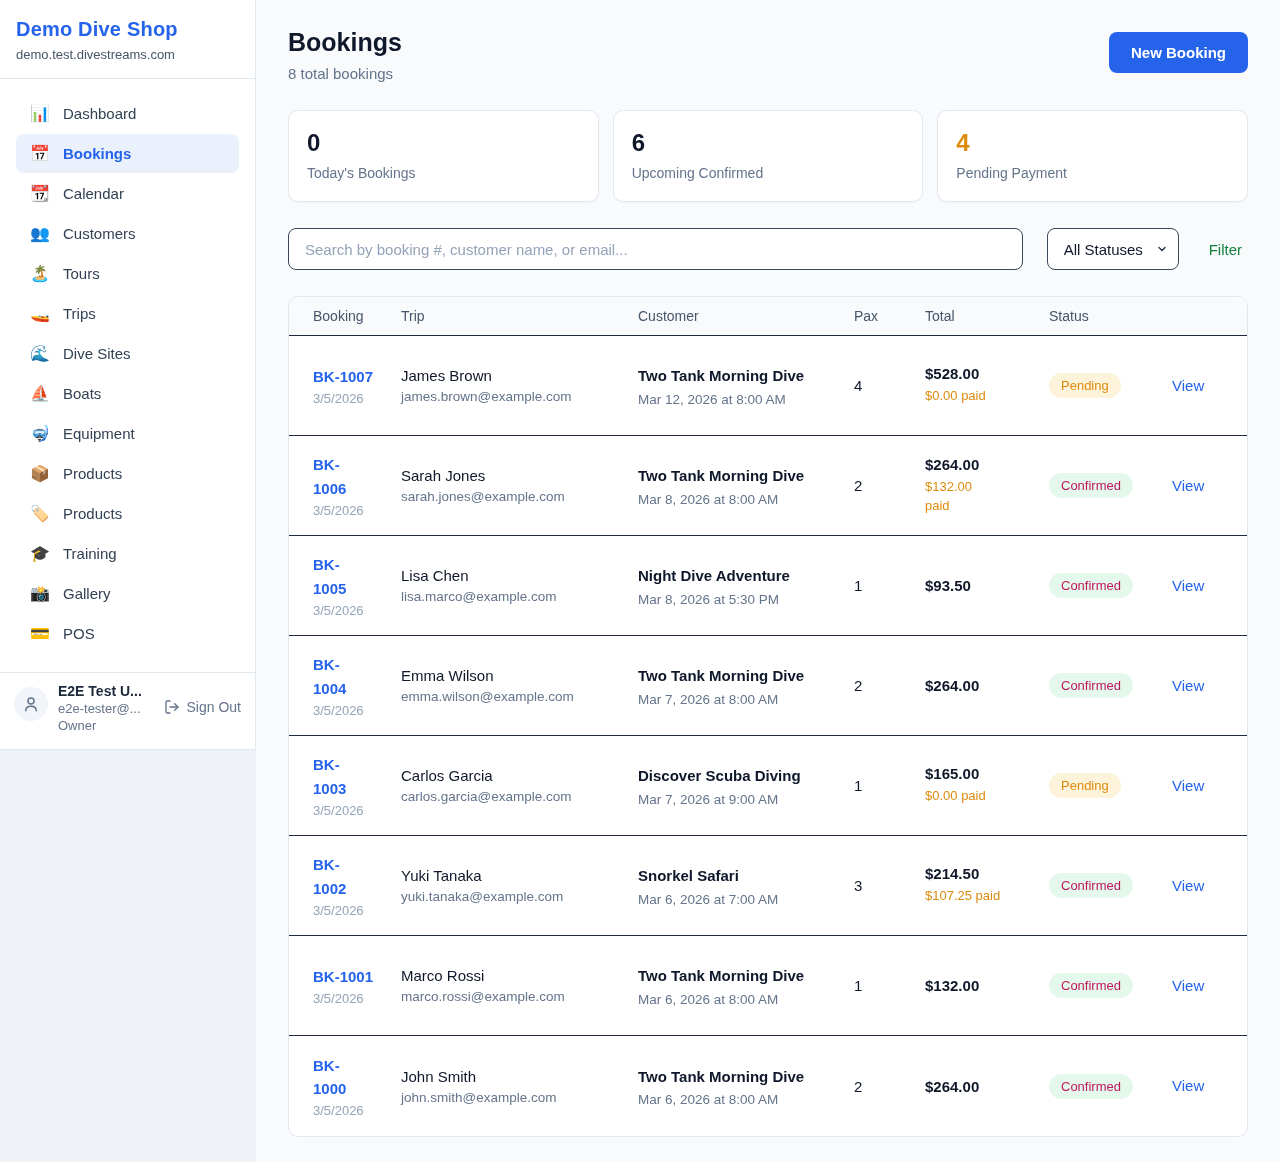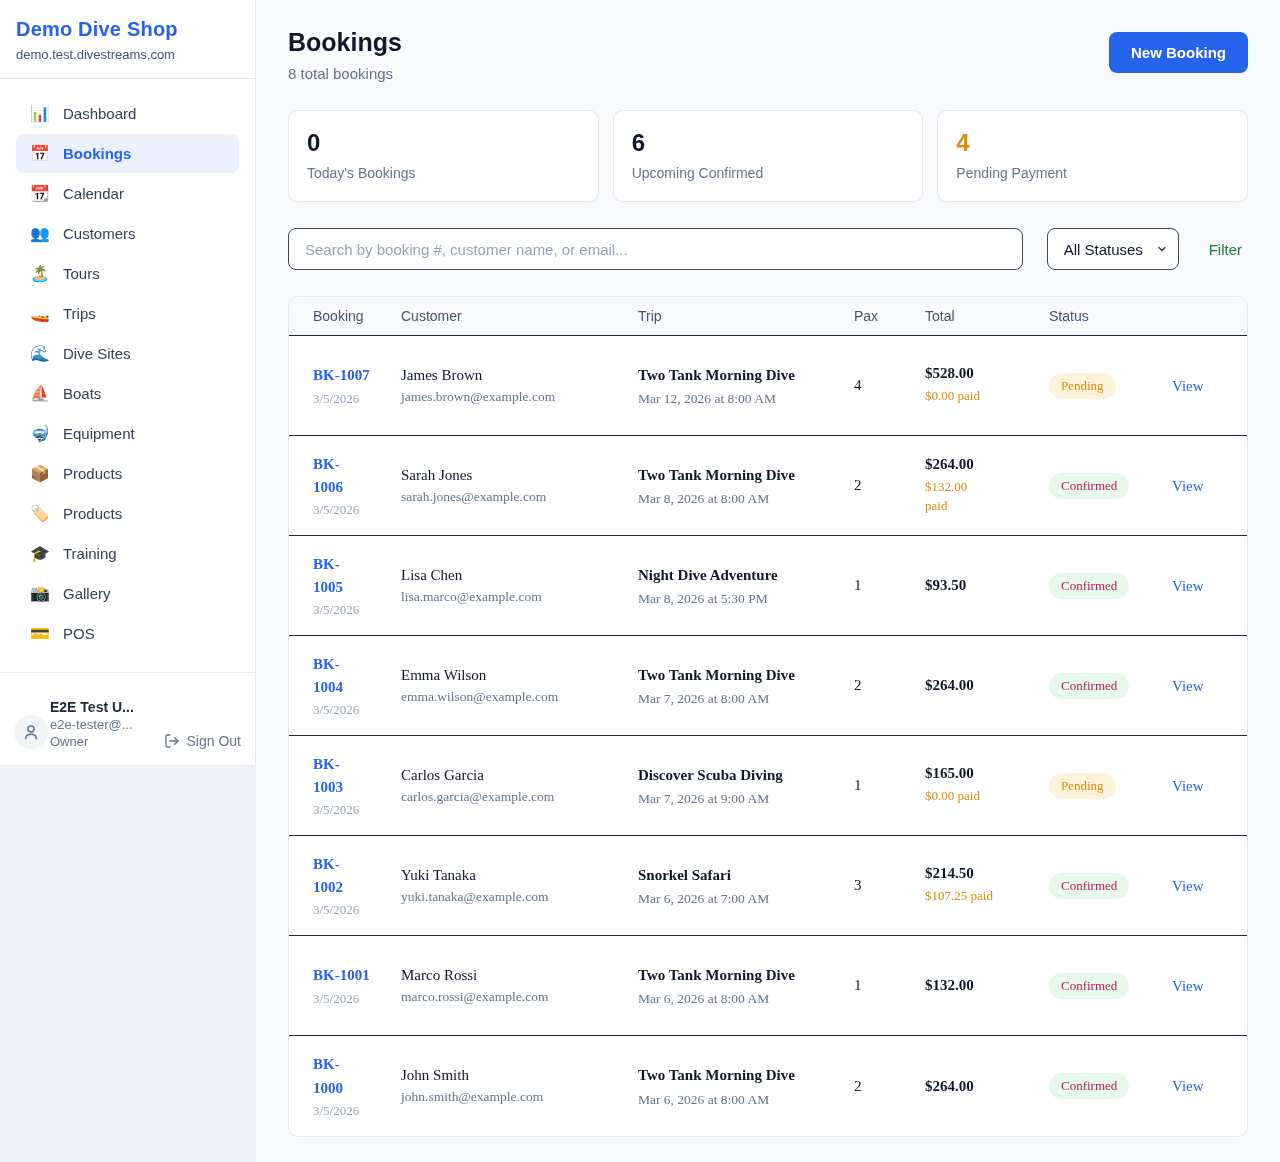--- a/index.html
+++ b/index.html
@@ -23,21 +23,21 @@
   .nav { padding:14px 8px 10px 8px; }
   .nav-item {
     display:flex; align-items:center; gap:13px;
     padding:10px 14px; margin:1px 8px; border-radius:8px;
     font-size:15px; color:#334155; cursor:pointer;
   }
   .nav-item .ni-icon { width:20px; font-size:16px; text-align:center; flex:0 0 20px; }
   .nav-item.active { background:#eaf1fd; color:#2563eb; font-weight:600; }
   .side-foot {
     border-top:1px solid #e2e8f0; margin-top:8px;
-    padding:26px 14px 16px 14px; display:flex; align-items:flex-end; gap:2px;
+    padding:10px 14px 16px 14px; display:flex; align-items:flex-start; gap:10px;
   }
   .avatar {
     width:34px; height:34px; border-radius:50%; background:#f1f5f9;
     display:flex; align-items:center; justify-content:center; flex:0 0 34px; margin-top:4px;
   }
   .ufo { min-width:0; flex:1; }
   .uname { font-size:14px; font-weight:700; color:#1e293b; white-space:nowrap; }
   .uemail,.urole { font-size:13px; color:#64748b; margin-top:2px; white-space:nowrap; }
   .signout {
     display:flex; align-items:center; gap:7px; color:#64748b; font-size:14px;
@@ -89,21 +89,21 @@
 
   
   .table-card {
     margin-top:26px; background:#fff; border:1px solid #e2e8f0; border-radius:10px;
     overflow:hidden;
   }
   .tgrid { display:grid; grid-template-columns:112px 237px 216px 71px 124px 123px 1fr; align-items:center; }
   .thead { background:#f8fafc; border-bottom:1px solid #1e293b; }
   .th { font-size:14px; font-weight:500; color:#475569; padding:11px 0; }
   .th:first-child, .cell:first-child { padding-left:24px; }
-  .trow { border-bottom:1px solid #1e293b; min-height:100px;font-family:Liberation Serif, serif; }
+  .trow { border-bottom:1px solid #1e293b; min-height:100px; }
   .trow:last-child { border-bottom:none; }
   .cell { padding:16px 10px 16px 0; }
   .bid { color:#2563eb; font-weight:600; font-size:15px; white-space:pre-line; text-decoration:none; cursor:pointer; display:inline-block; line-height:1.55; }
   .bdate { color:#94a3b8; font-size:13px; margin-top:3px; }
   .cname { color:#0f172a; font-size:15px; }
   .cemail { color:#64748b; font-size:13.5px; margin-top:5px; }
   .tname { color:#0f172a; font-size:15px; font-weight:600; max-width:168px; line-height:1.55; }
   .tdate { color:#64748b; font-size:13.5px; margin-top:4px; }
   .c-pax { font-size:15px; color:#0f172a; }
   .amt { font-size:15px; font-weight:700; color:#0f172a; }
@@ -246,22 +246,22 @@
               <polyline points="6 9 12 15 18 9"></polyline>
             </svg>
         </span>
       </div>
       <button class="filter-btn">Filter</button>
     </div>
 
     <div class="table-card">
       <div class="tgrid thead">
         <div class="th">Booking</div>
+        <div class="th">Trip</div>
         <div class="th">Customer</div>
-        <div class="th">Trip</div>
         <div class="th">Pax</div>
         <div class="th">Total</div>
         <div class="th">Status</div>
         <div class="th"></div>
       </div>
 
       <div class="tgrid trow">
         <div class="cell">
           <a class="bid">BK-1007</a>
           <div class="bdate">3/5/2026</div>

